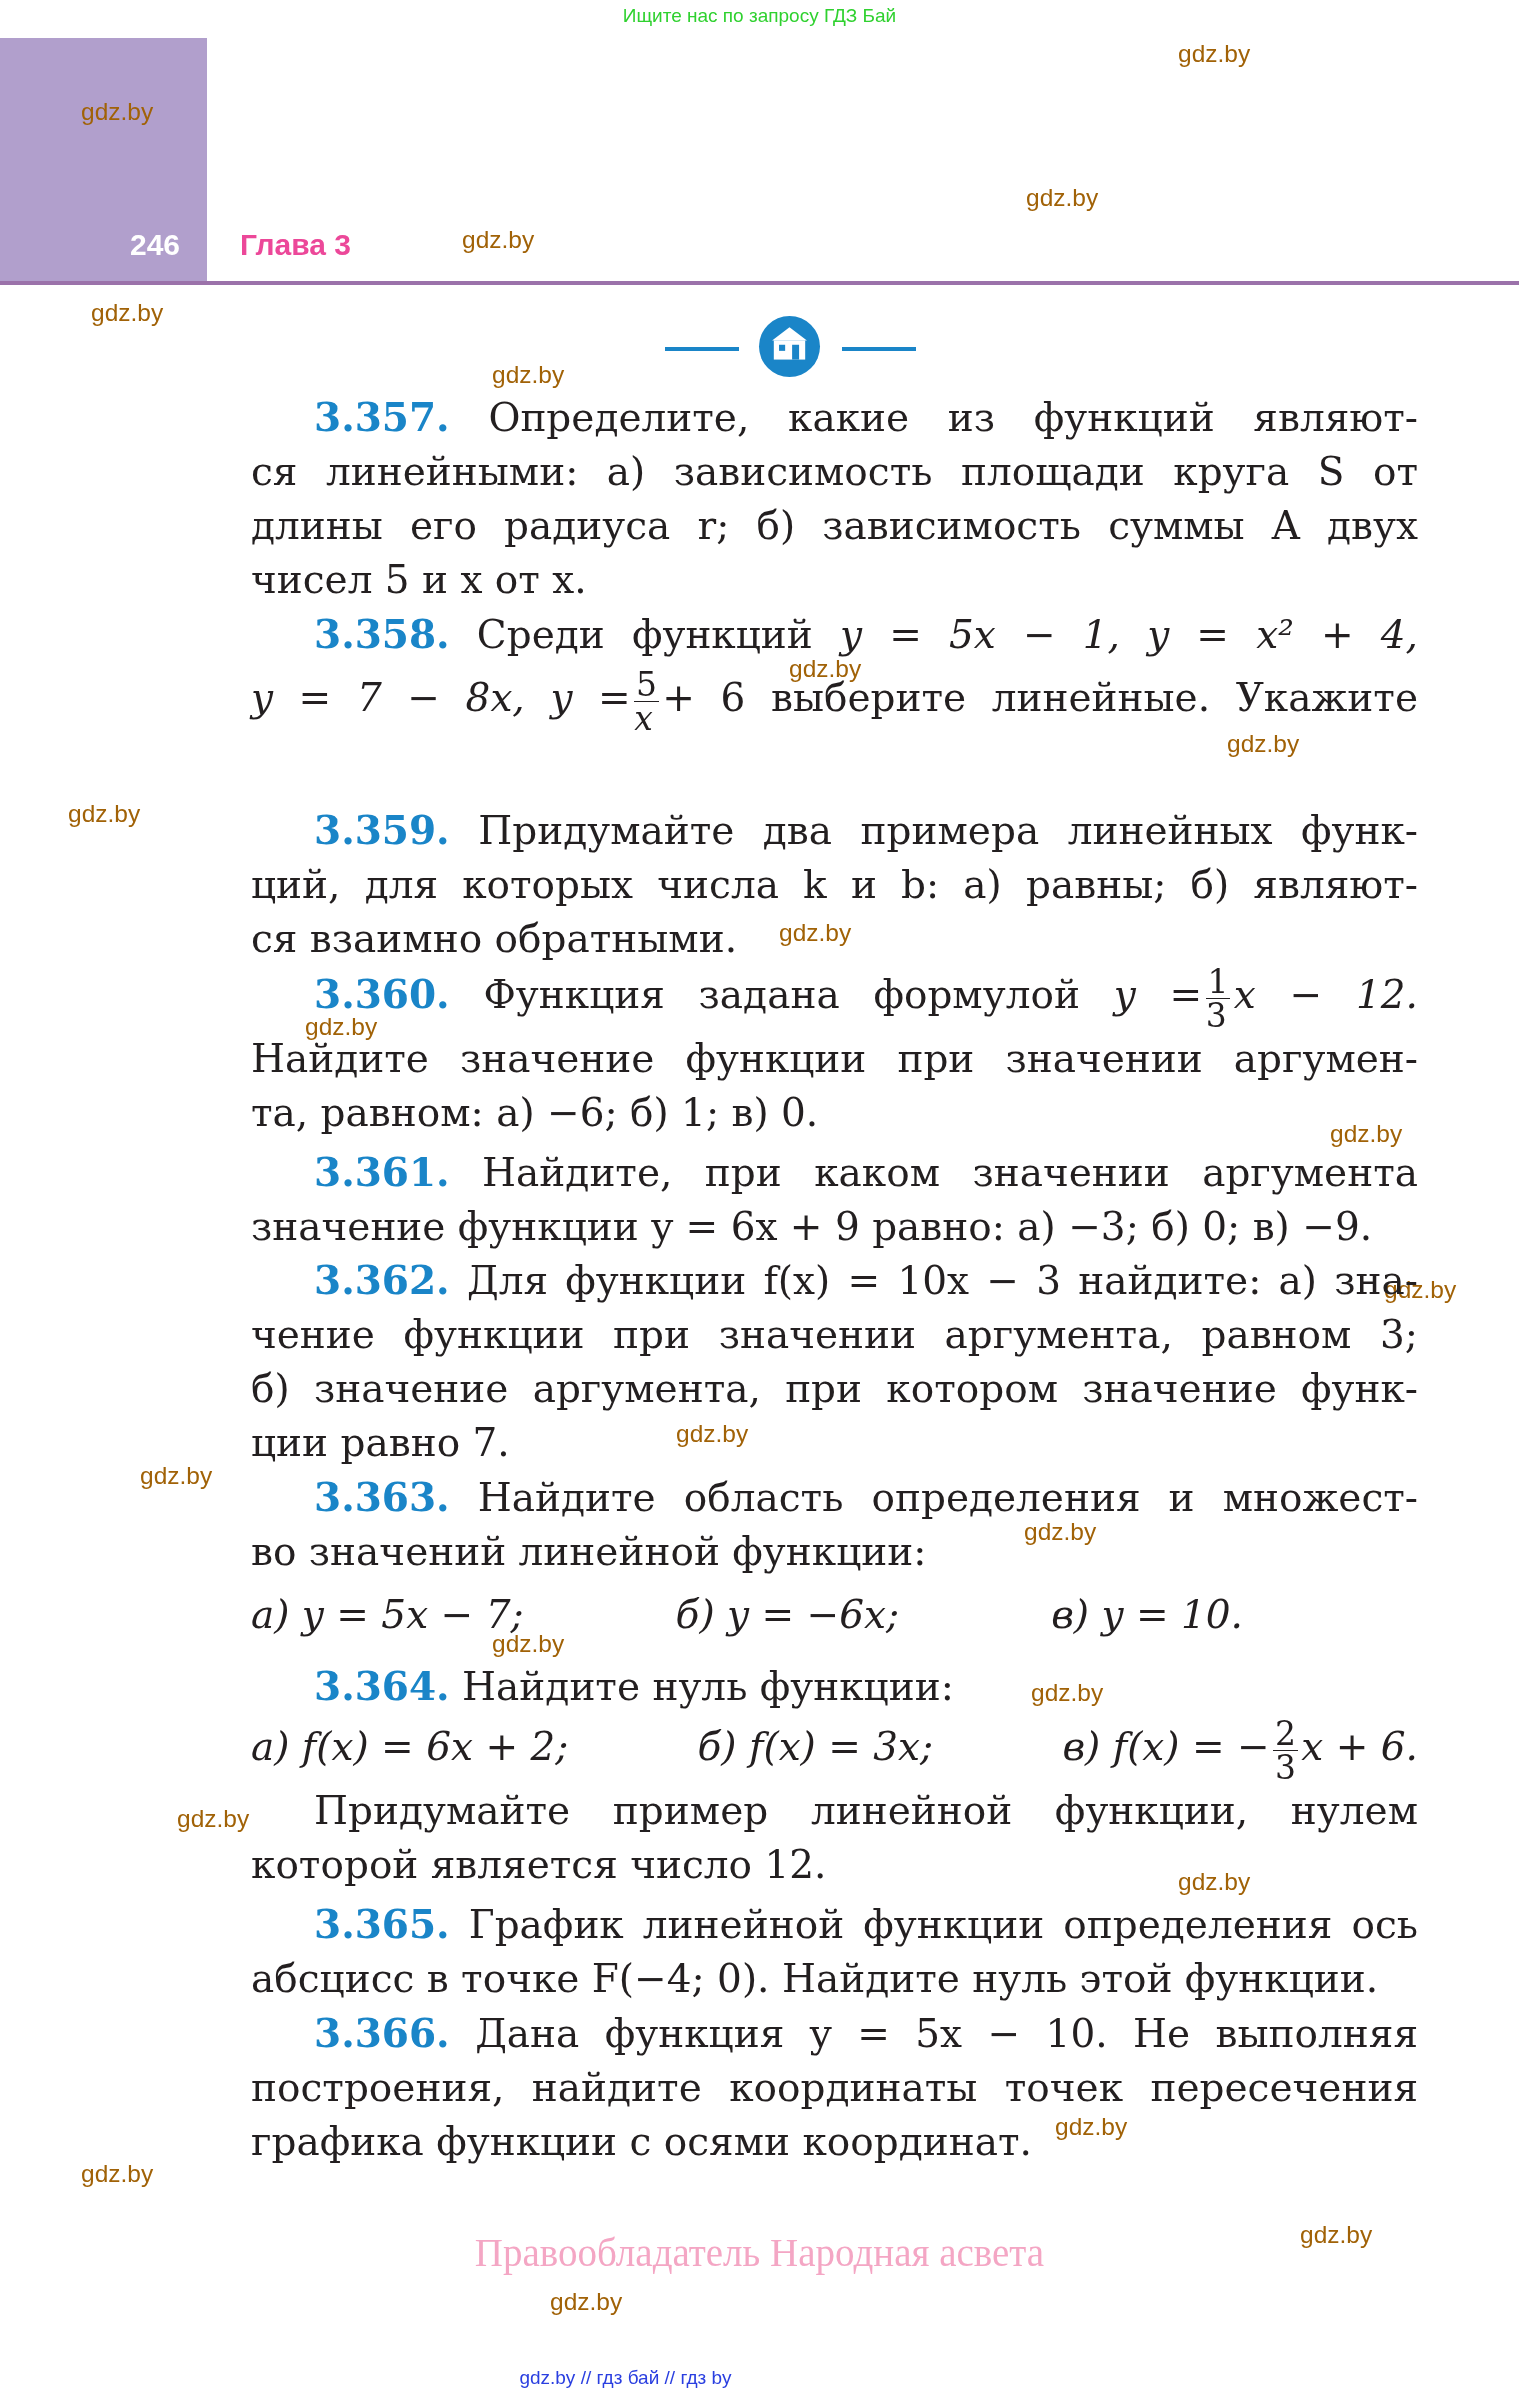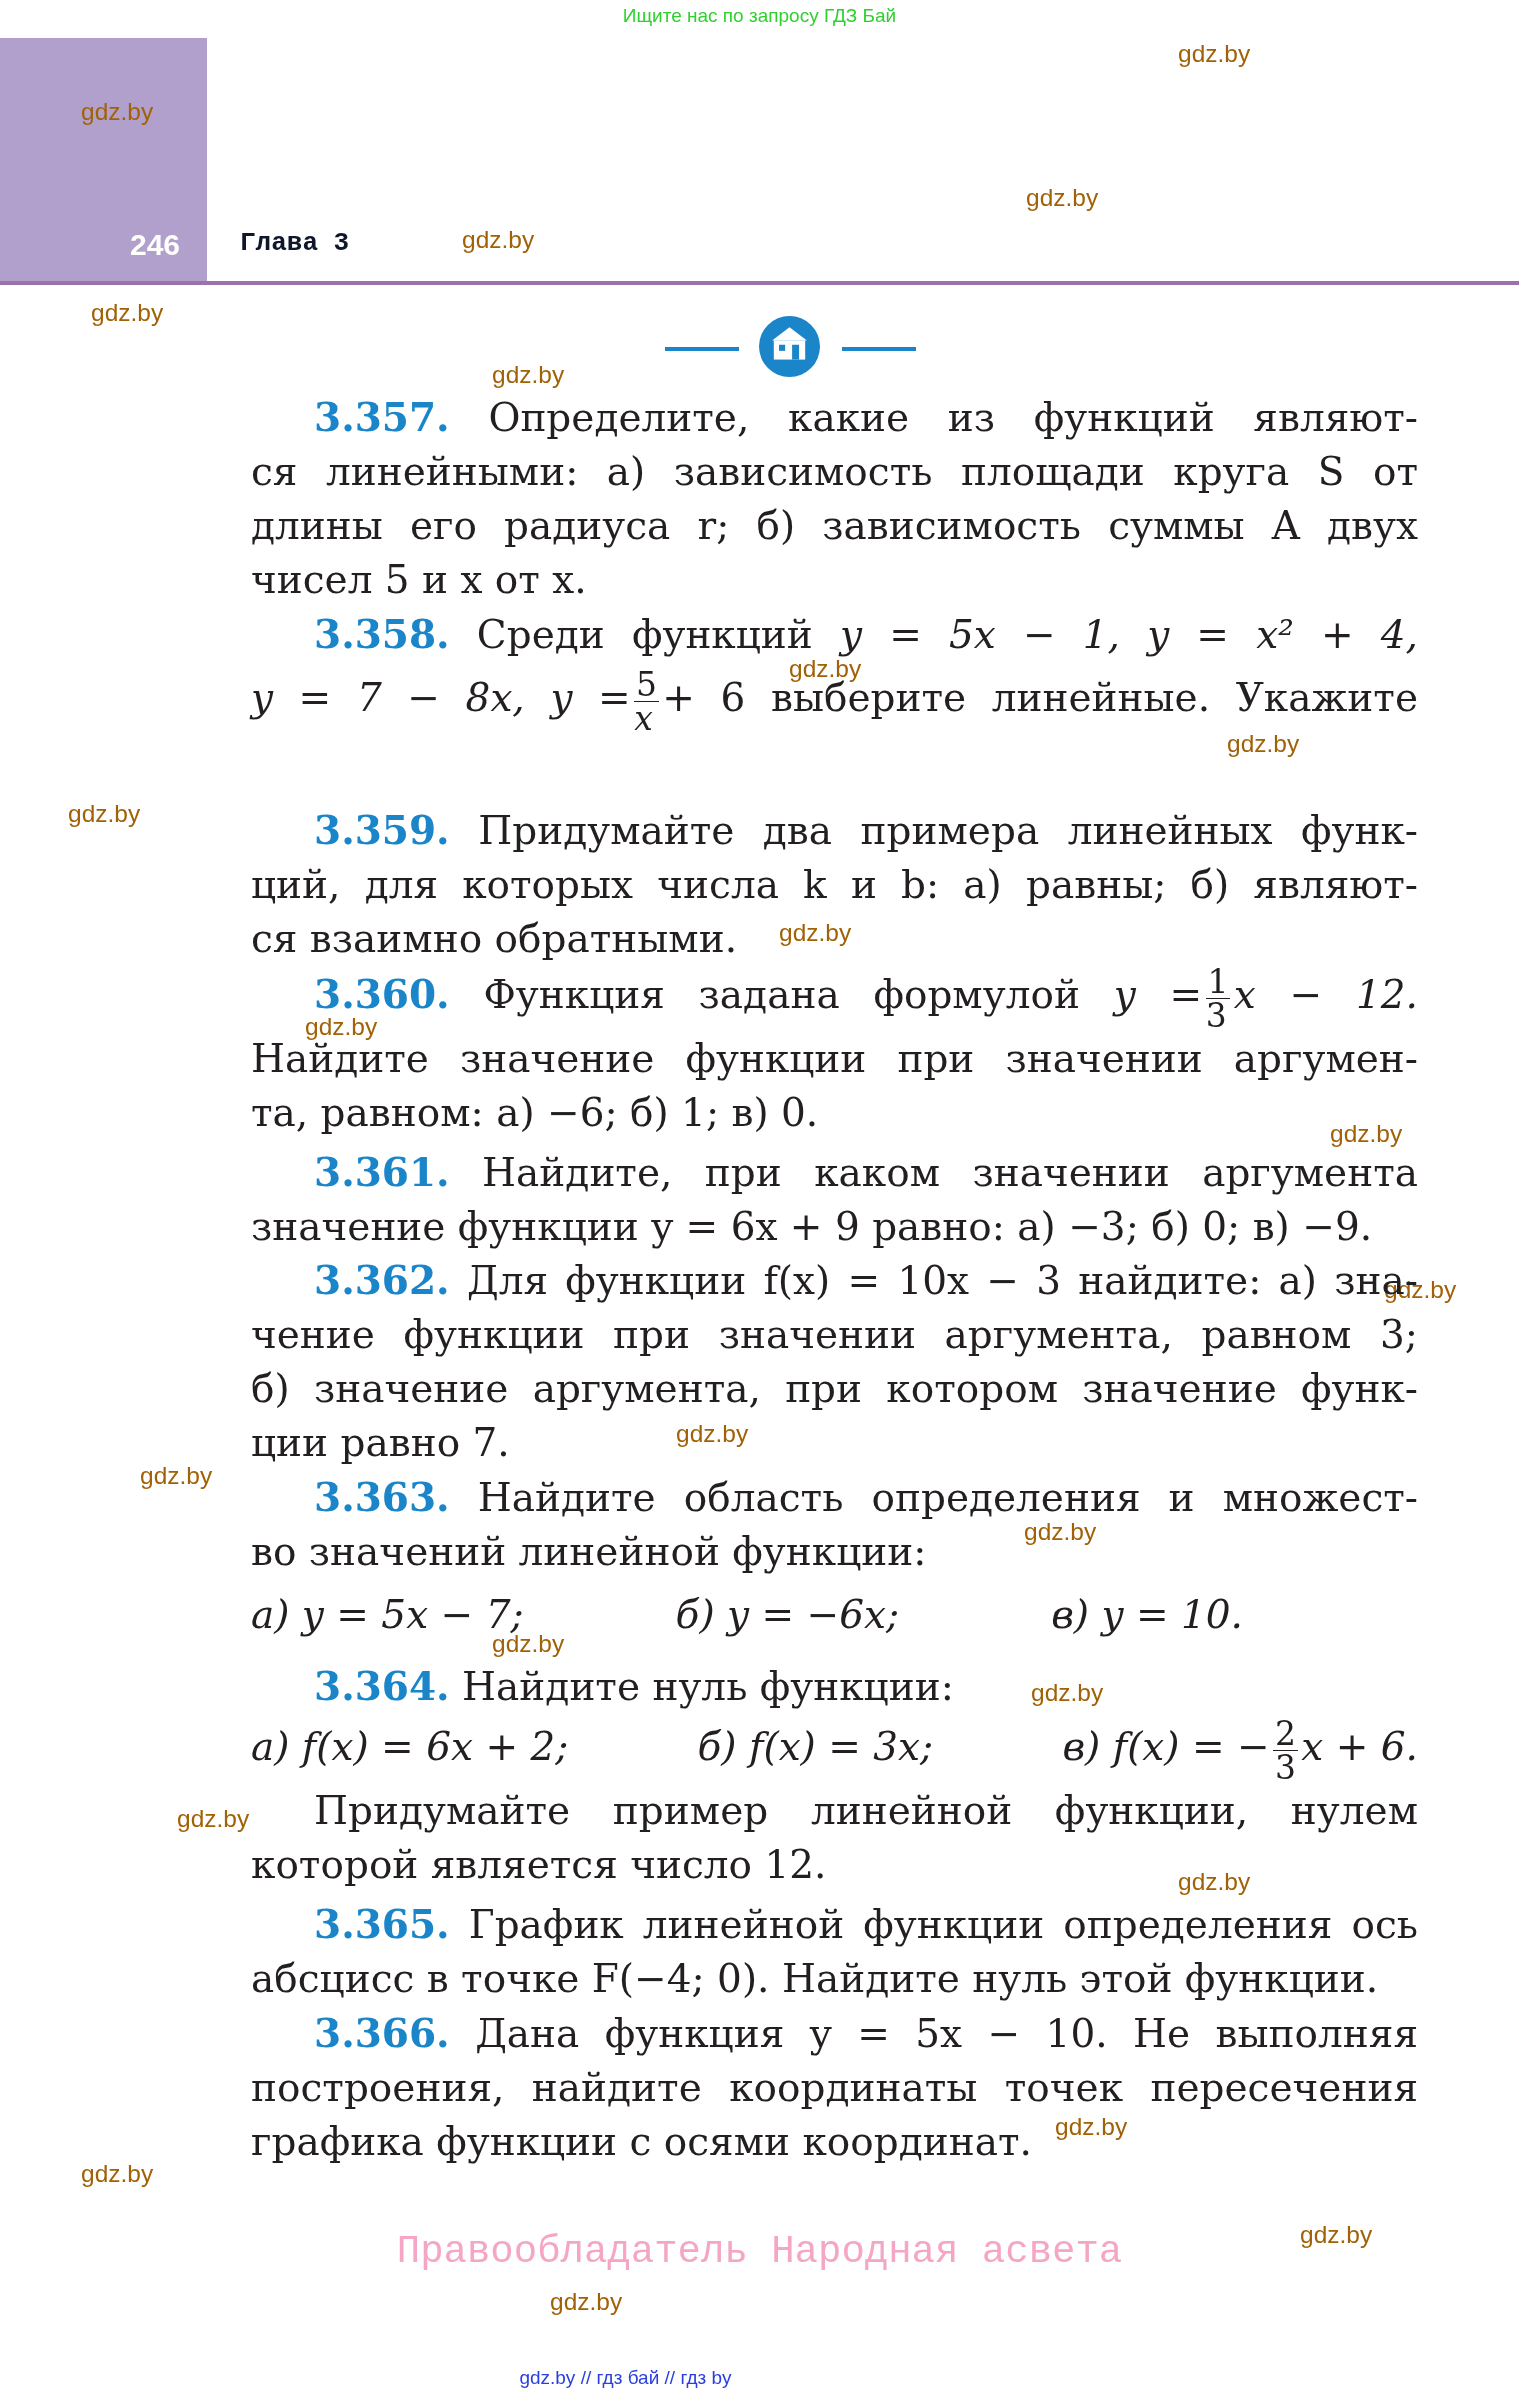--- a/index.html
+++ b/index.html
@@ -1,36 +1,36 @@
 <!DOCTYPE html>
 <html style="font-size:14px"><head>
 <meta charset="utf-8">
 <style>
   html, body { margin:0; padding:0; background:#ffffff; }
   body { width:1519px; height:2401px; position:relative; overflow:hidden; font-family:"DejaVu Serif", serif; color:#231f20; }
   .abs { position:absolute; }
   .top-banner { left:0; top:5.3px; width:1519px; text-align:center; font-family:"Liberation Sans", sans-serif; font-size:19px; color:#2fd12f; }
   .side-tab { left:0; top:38px; width:207px; height:245px; background:#b19fcc; }
   .page-num { left:130px; top:228px; font-family:"Liberation Sans", sans-serif; font-weight:bold; font-size:30px; color:#ffffff; }
-  .chapter { left:240px; top:228px; font-family:Liberation Mono, monospace; font-weight:bold; font-size:26px; color:#0f172a; }
+  .chapter { left:240px; top:228px; font-family:Liberation Sans, sans-serif; font-weight:bold; font-size:30px; color:#ec4899; }
   .header-rule { left:0; top:281px; width:1519px; height:3.5px; background:#9b72aa; }
   .wm { font-family:"Liberation Sans", sans-serif; font-size:24.5px; color:#a16207; }
   .home-line { height:3.5px; background:#1a85c8; top:347px; }
   .home-circle { left:759px; top:316px; width:61px; height:61px; border-radius:50%; background:#1a85c8; }
   .text-block { left:211px; width:1167px; font-size:39px; line-height:54px;margin-left:40px; }
   .para { margin:0; text-align:justify; text-align-last:justify; }
   .para.last { text-align-last:left; }
   .indent { padding-left:63px; }
   .num { color:#1a85c8; font-weight:bold; }
   .m { font-style:italic; font-family:"DejaVu Serif", serif; }
   .frac { display:inline-block; vertical-align:middle; text-align:center; font-size:33px; line-height:33px; margin:0 3.5px; }
   .frac span { display:block; }
   .frac .top { border-bottom:1.8px solid #231f20; padding:0 1.8px; }
   .row3 { display:flex; justify-content:space-between; }
-  .footer-owner { left:0; top:2230px; width:1519px; text-align:center; font-family:Liberation Mono, monospace; font-size:39px; color:#f4a6c4; }
+  .footer-owner { left:0; top:2230px; width:1519px; text-align:center; font-family:Liberation Serif, serif; font-size:39px; color:#f4a6c4; }
   .footer-links { left:0; top:2367px; width:1251px; text-align:center; font-family:"Liberation Sans", sans-serif; font-size:19px; color:#2a3fe0; }
 </style>
 </head>
 <body>
 
 <div class="abs top-banner">Ищите нас по запросу ГДЗ Бай</div>
 
 <div class="abs side-tab"></div>
 <div class="abs page-num">246</div>
 <div class="abs chapter">Глава 3</div>

